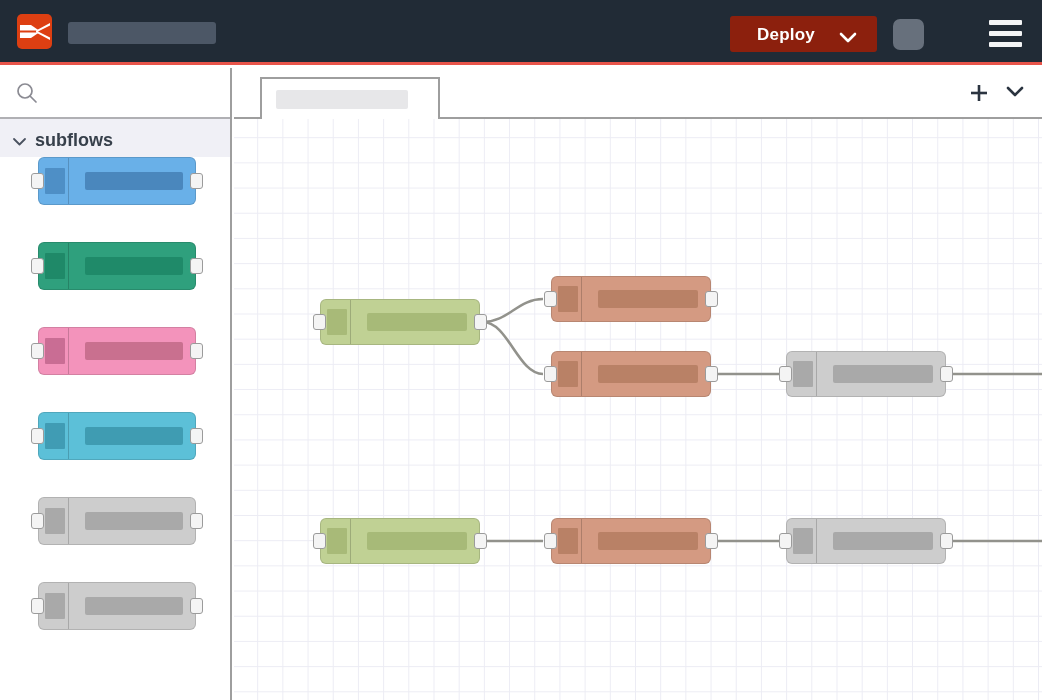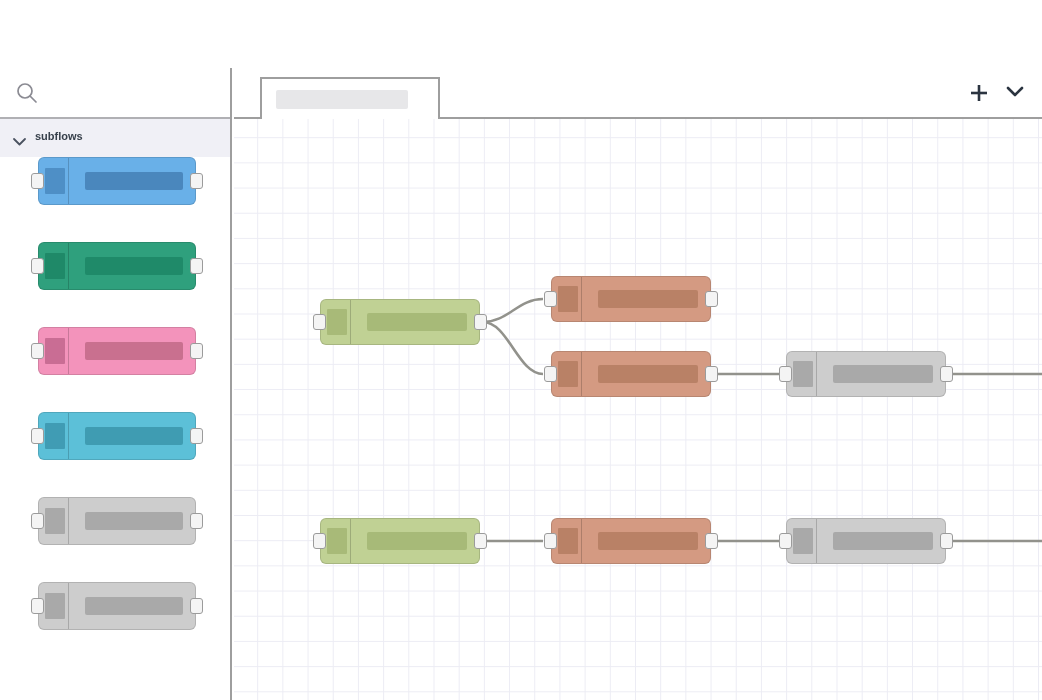--- a/index.html
+++ b/index.html
@@ -99,21 +99,21 @@
     position: absolute; left: 0; top: 51px;
     width: 230px; height: 38px;
     background: #f0f0f6;
     cursor: pointer;
   }
   #palette-group-caret {
     position: absolute; left: 12px; top: 14px;
   }
   #palette-group-label {
     position: absolute; left: 35px; top: 11px;
-    font-size: 11px; font-weight: bold;
+    font-size: 18px; font-weight: bold;
     color: #37404b;
   }
   #palette-node-list {
     position: absolute; left: 0; top: 89px;
     width: 230px; height: 543px;
   }
   .palette-node {
     position: absolute;
     left: 38px;
     width: 158px; height: 48px;
@@ -218,20 +218,50 @@
     position: absolute;
     height: 46px;
     cursor: pointer;
   }
 </style>
 </head>
 <body>
 
 <div id="app">
 
+  <div id="header">
+
+    <div id="logo-mark">
+      <svg width="35" height="35" viewBox="0 0 35 35">
+        <path d="M3 11 L14 11 L22 16.5 L3 16.5 Z" fill="#ffffff"></path>
+        <path d="M3 18.5 L22 18.5 L14 24 L3 24 Z" fill="#ffffff"></path>
+        <path d="M19 16.5 L33 9 L33 26 L19 18.5 Z" fill="#ffffff"></path>
+        <path d="M21 17.5 L33 11.5 L33 23.5 Z" fill="#dd3f12"></path>
+      </svg>
+    </div>
+
+    <div id="title-placeholder"></div>
+
+    <div id="deploy-button">
+      <span id="deploy-label">Deploy</span>
+      <span id="deploy-caret">
+        <svg width="18" height="11" viewBox="0 0 18 11">
+          <path d="M2 2 L9 9 L16 2" stroke="#ffffff" stroke-width="2.6" fill="none" stroke-linecap="round" stroke-linejoin="round"></path>
+        </svg>
+      </span>
+    </div>
+
+    <div id="user-avatar"></div>
+
+    <div id="main-menu-button">
+      <i></i>
+        <i></i>
+        <i></i>
+    </div>
+  </div>
 
   <div id="palette">
 
     <div id="palette-search">
       <span id="palette-search-icon">
         <svg width="22" height="22" viewBox="0 0 22 22">
           <circle cx="9" cy="9" r="7" stroke="#8b8b93" stroke-width="1.7" fill="none"></circle>
           <line x1="14" y1="14" x2="20" y2="20" stroke="#8b8b93" stroke-width="1.7" stroke-linecap="round"></line>
         </svg>
       </span>

